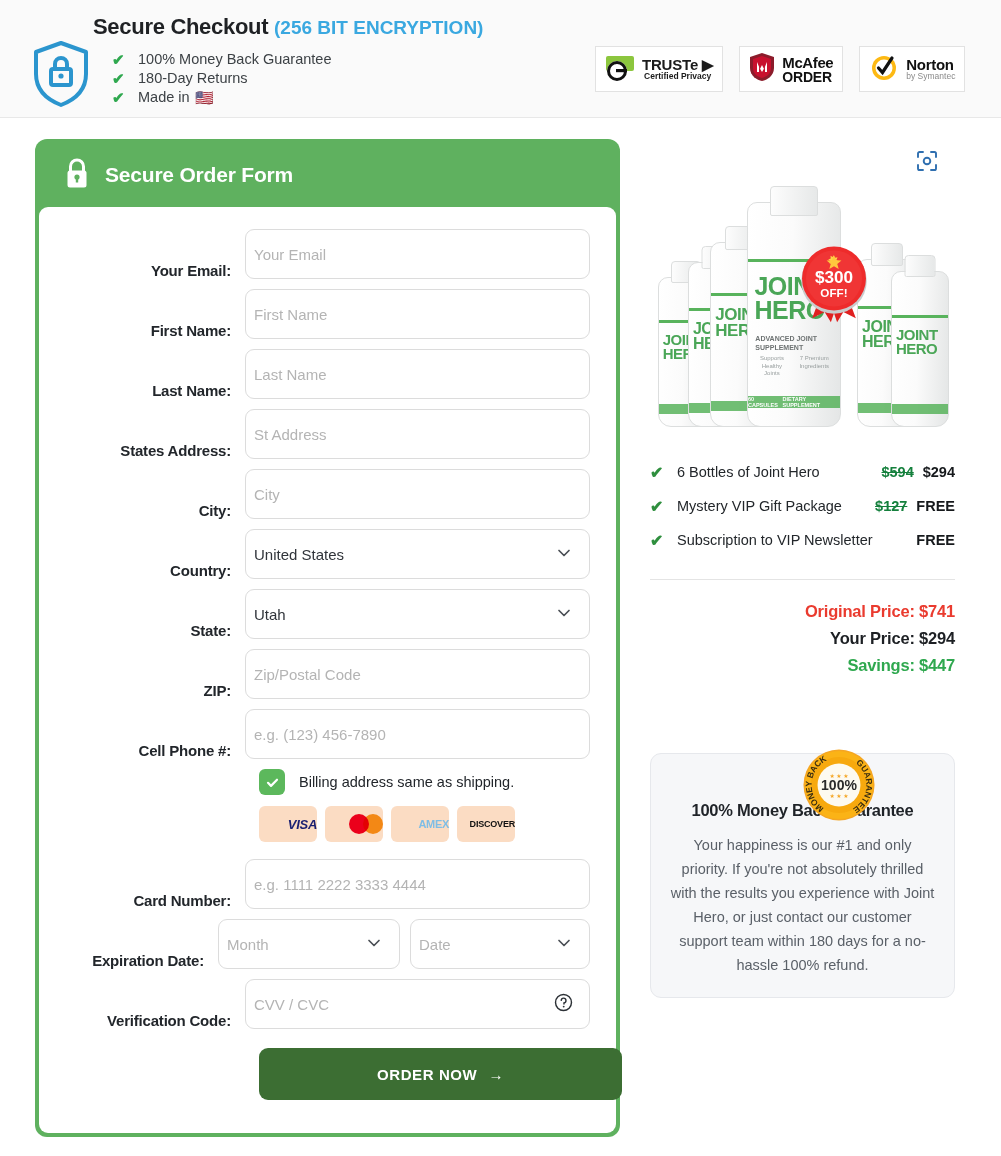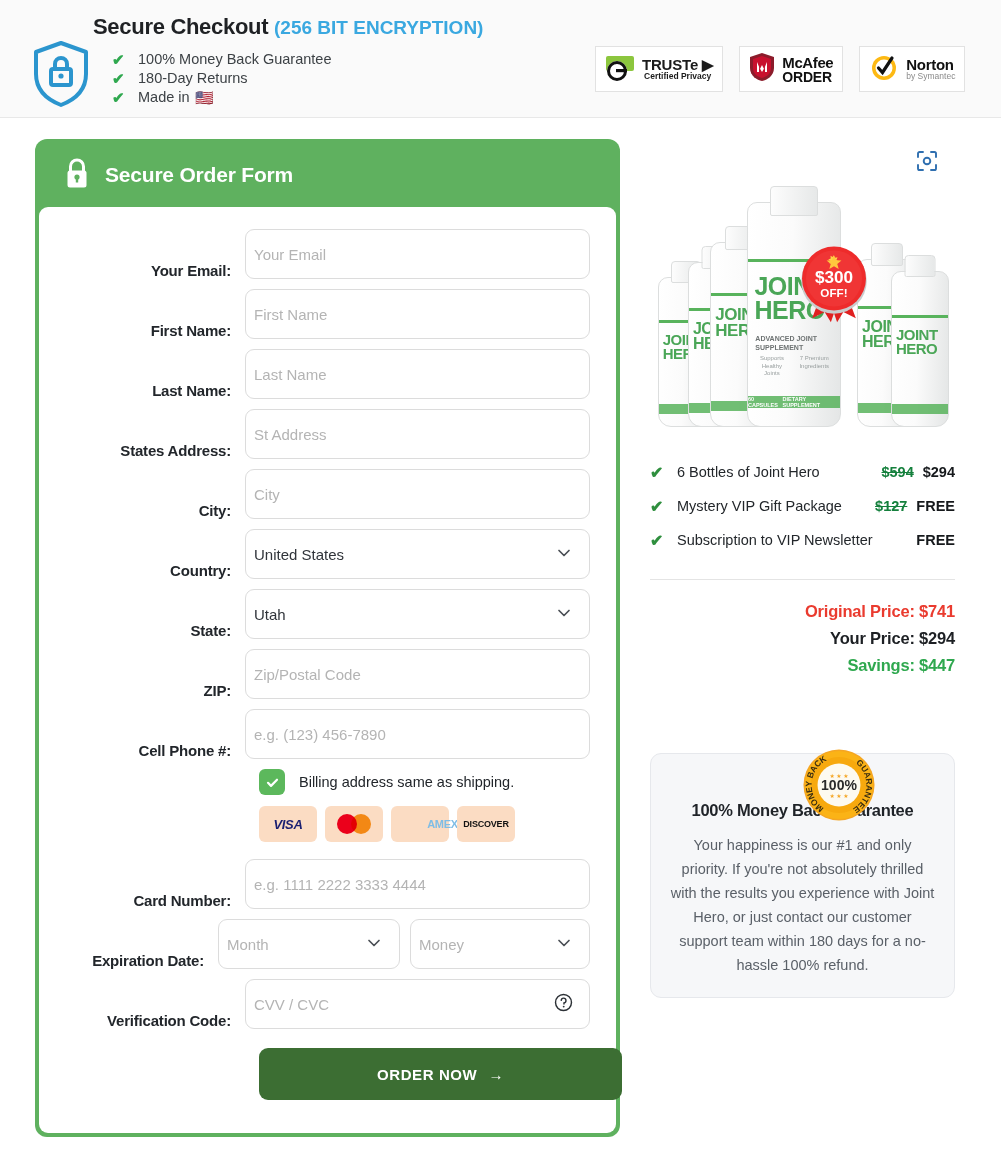--- a/index.html
+++ b/index.html
@@ -80,21 +80,21 @@
   .billing { display: flex; align-items: center; margin: 8px 0 0 194px; }
   .cbx {
     width: 26px; height: 26px; border-radius: 6px; background: #5cb85c;
     display: flex; align-items: center; justify-content: center;
   }
   .billing-lbl { font-size: 14.5px; color: #22262b; margin-left: 14px; }
 
   .cards { display: flex; gap: 8px; margin: 11px 0 0 194px; }
   .cardchip {
     width: 58px; height: 36px; border-radius: 6px; background: #fbdcc3;
-    display: flex; align-items: center; justify-content: center;
+    display: flex; align-items: center; justify-content: flex-end;
   }
   .visa { font-size: 13px; font-weight: bold; font-style: italic; color: #1a1f71; letter-spacing: -0.3px; }
   .amex { font-size: 11px; font-weight: bold; color: #7fbde5; letter-spacing: -0.3px; margin-left: 45px; }
   .disc { font-size: 9px; font-weight: bold; color: #121212; letter-spacing: -0.2px; }
   .mc { position: relative; width: 34px; height: 20px; }
   .mc i { position: absolute; top: 0; width: 20px; height: 20px; border-radius: 50%; display: block; }
   .mc .l { left: 0; background: #eb001b; }
   .mc .r { right: 0; background: #f79e1b; mix-blend-mode: multiply; }
 
   .order-btn {
@@ -363,21 +363,21 @@
         <div class="lbl">Expiration Date:</div>
         <div class="fld exp-m">
           <span>Month</span>
           <span class="caret">
             <svg viewBox="0 0 16 16" width="16" height="16">
                 <path d="M3 6 l5 5 5-5" fill="none" stroke="#4a4f55" stroke-width="1.7" stroke-linecap="round" stroke-linejoin="round"></path>
               </svg>
           </span>
         </div>
         <div class="fld exp-y">
-          <span>Money</span>
+          <span>Date</span>
           <span class="caret">
             <svg viewBox="0 0 16 16" width="16" height="16">
                 <path d="M3 6 l5 5 5-5" fill="none" stroke="#4a4f55" stroke-width="1.7" stroke-linecap="round" stroke-linejoin="round"></path>
               </svg>
           </span>
         </div>
       </div>
 
       <div class="row">
         <div class="lbl">Verification Code:</div>

